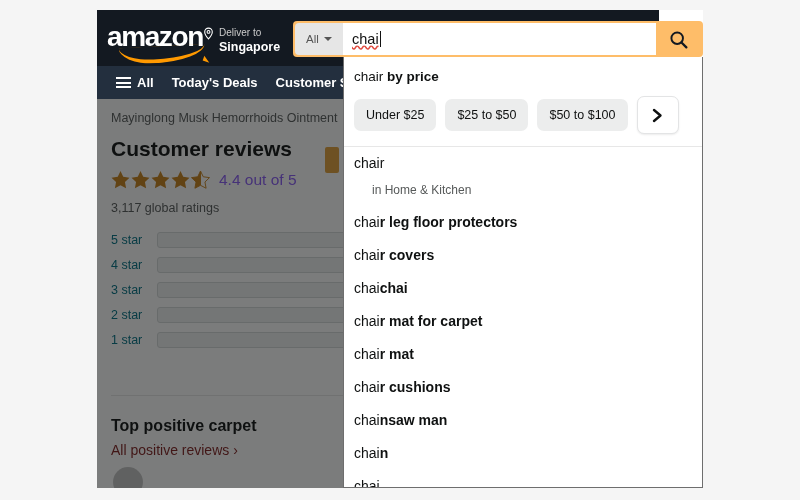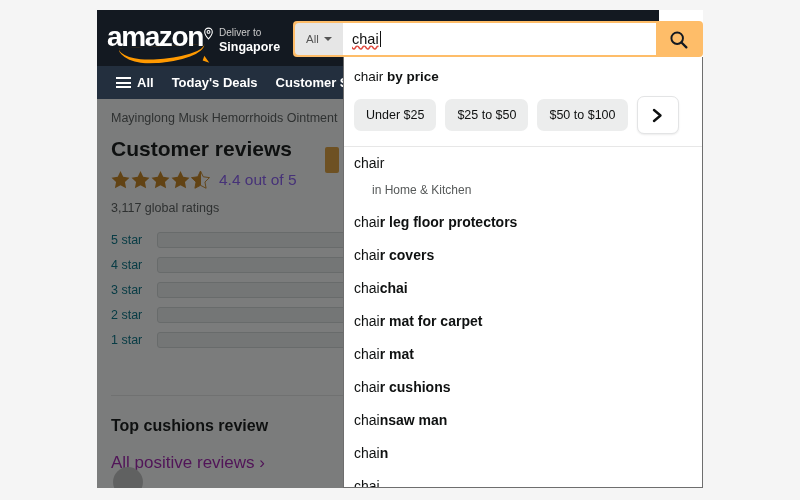--- a/index.html
+++ b/index.html
@@ -110,21 +110,21 @@
   .hpct{width:40px;text-align:right;font-size:12.5px;color:#007185;cursor:pointer;}
 
   .howcalc{
     position:absolute;left:14px;top:266px;font-size:12.5px;color:#007185;cursor:pointer;
     display:flex;align-items:center;gap:4px;
   }
   .chev-d{width:0;height:0;border-left:3.5px solid transparent;border-right:3.5px solid transparent;border-top:4.5px solid #007185;}
 
   .divider{position:absolute;left:14px;top:296px;width:290px;height:1px;background:#e7e7e7;}
   .topreview{position:absolute;left:14px;top:318px;font-size:16px;font-weight:bold;color:#0f1111;}
-  .allpos{position:absolute;left:14px;top:354px;font-size:17px;color:#a21caf;cursor:pointer;}
+  .allpos{position:absolute;left:14px;top:343px;font-size:14px;color:#7f1d1d;cursor:pointer;}
   .avatar{
     position:absolute;left:16px;top:368px;width:30px;height:30px;border-radius:50%;
     background:#c4c4c4;
   }
   .orange-badge{
     position:absolute;left:228px;top:48px;width:14px;height:26px;background:#e3a13a;border-radius:2px;
   }
 
   
   .overlay{
@@ -270,21 +270,21 @@
       </div>
       <div class="hrow">
         <span class="hlabel">1 star</span>
         <span class="htrack"><span class="hfill" id="bar4" style="width: 7%;"></span></span>
         <span class="hpct">7%</span>
       </div>
     </div>
 
 
     <div class="divider"></div>
-    <div class="topreview">Top cushions review</div>
+    <div class="topreview">Top positive carpet</div>
     <div class="allpos">All positive reviews ›</div>
     <div class="avatar"></div>
     <div class="orange-badge"></div>
   </div>
 
   <div class="overlay"></div>
 
   <div class="suggest">
 
     <div class="byprice">

